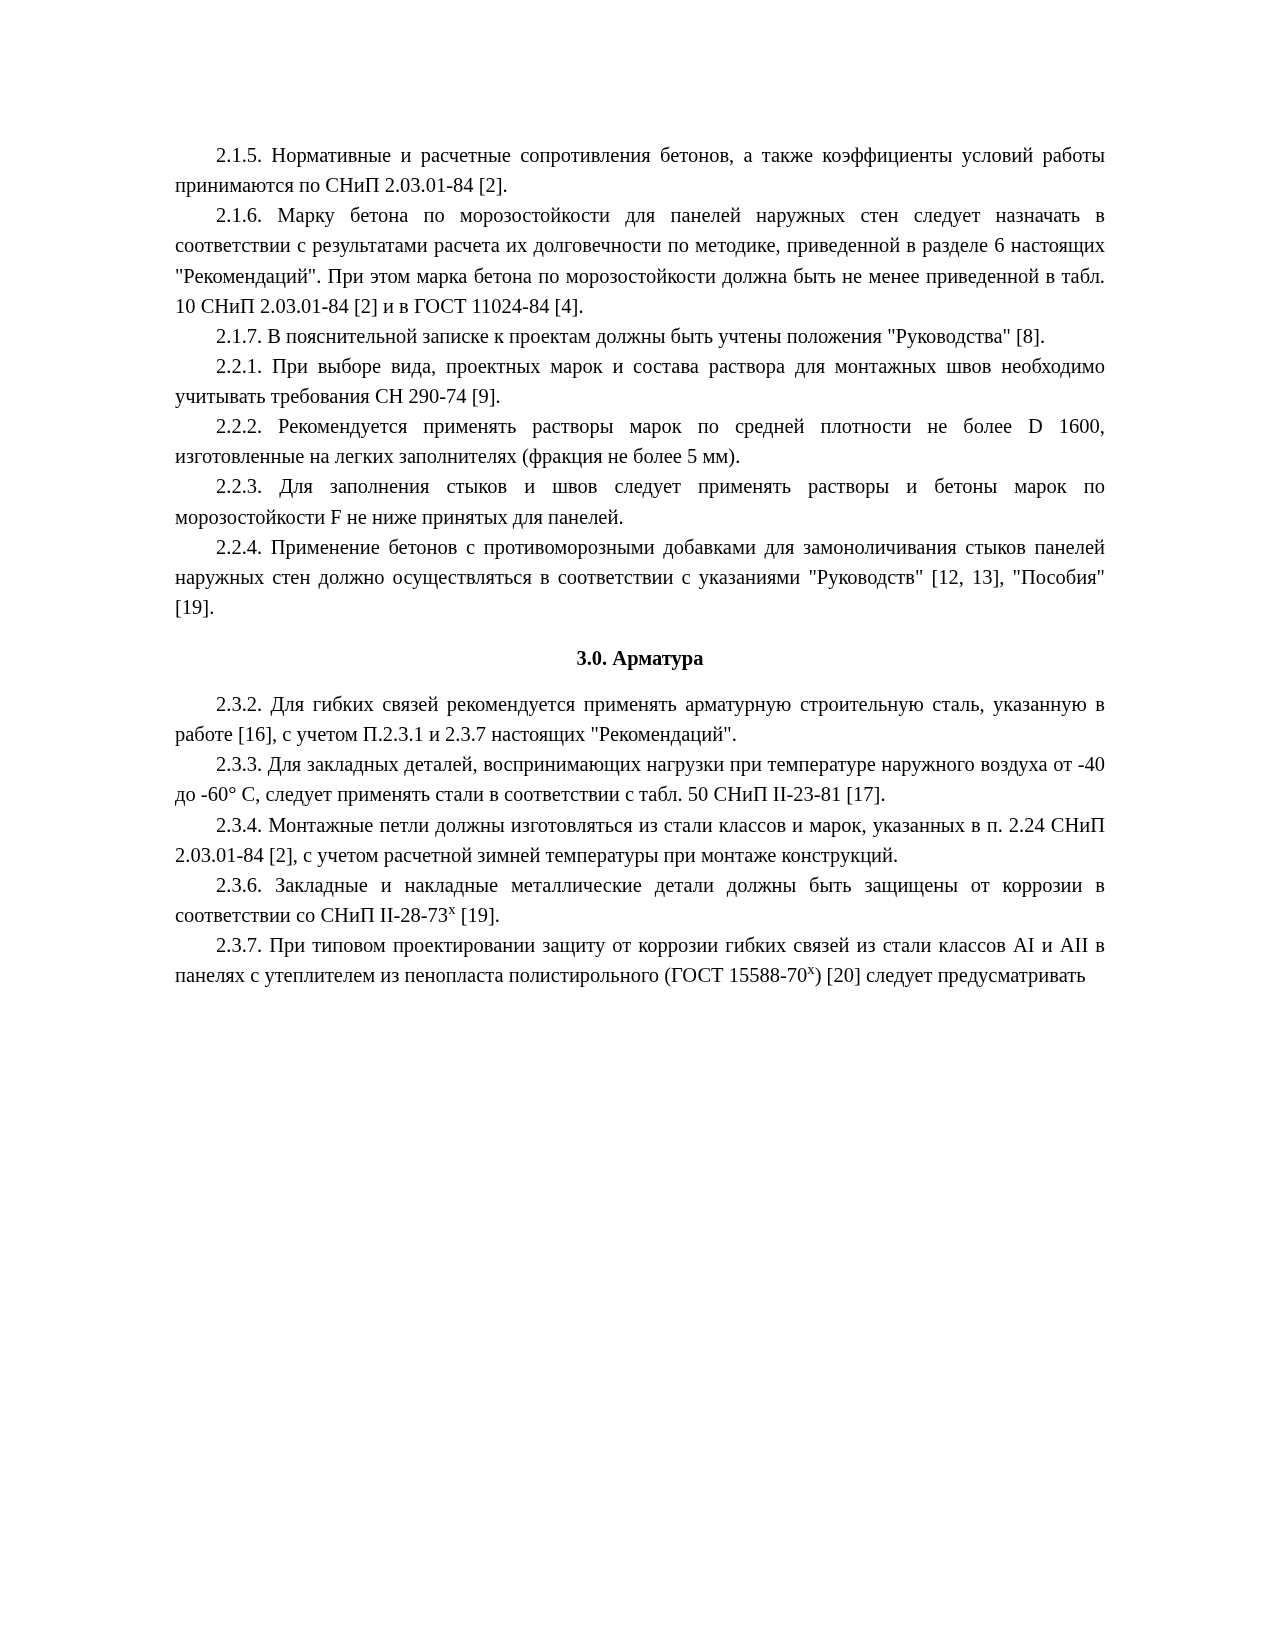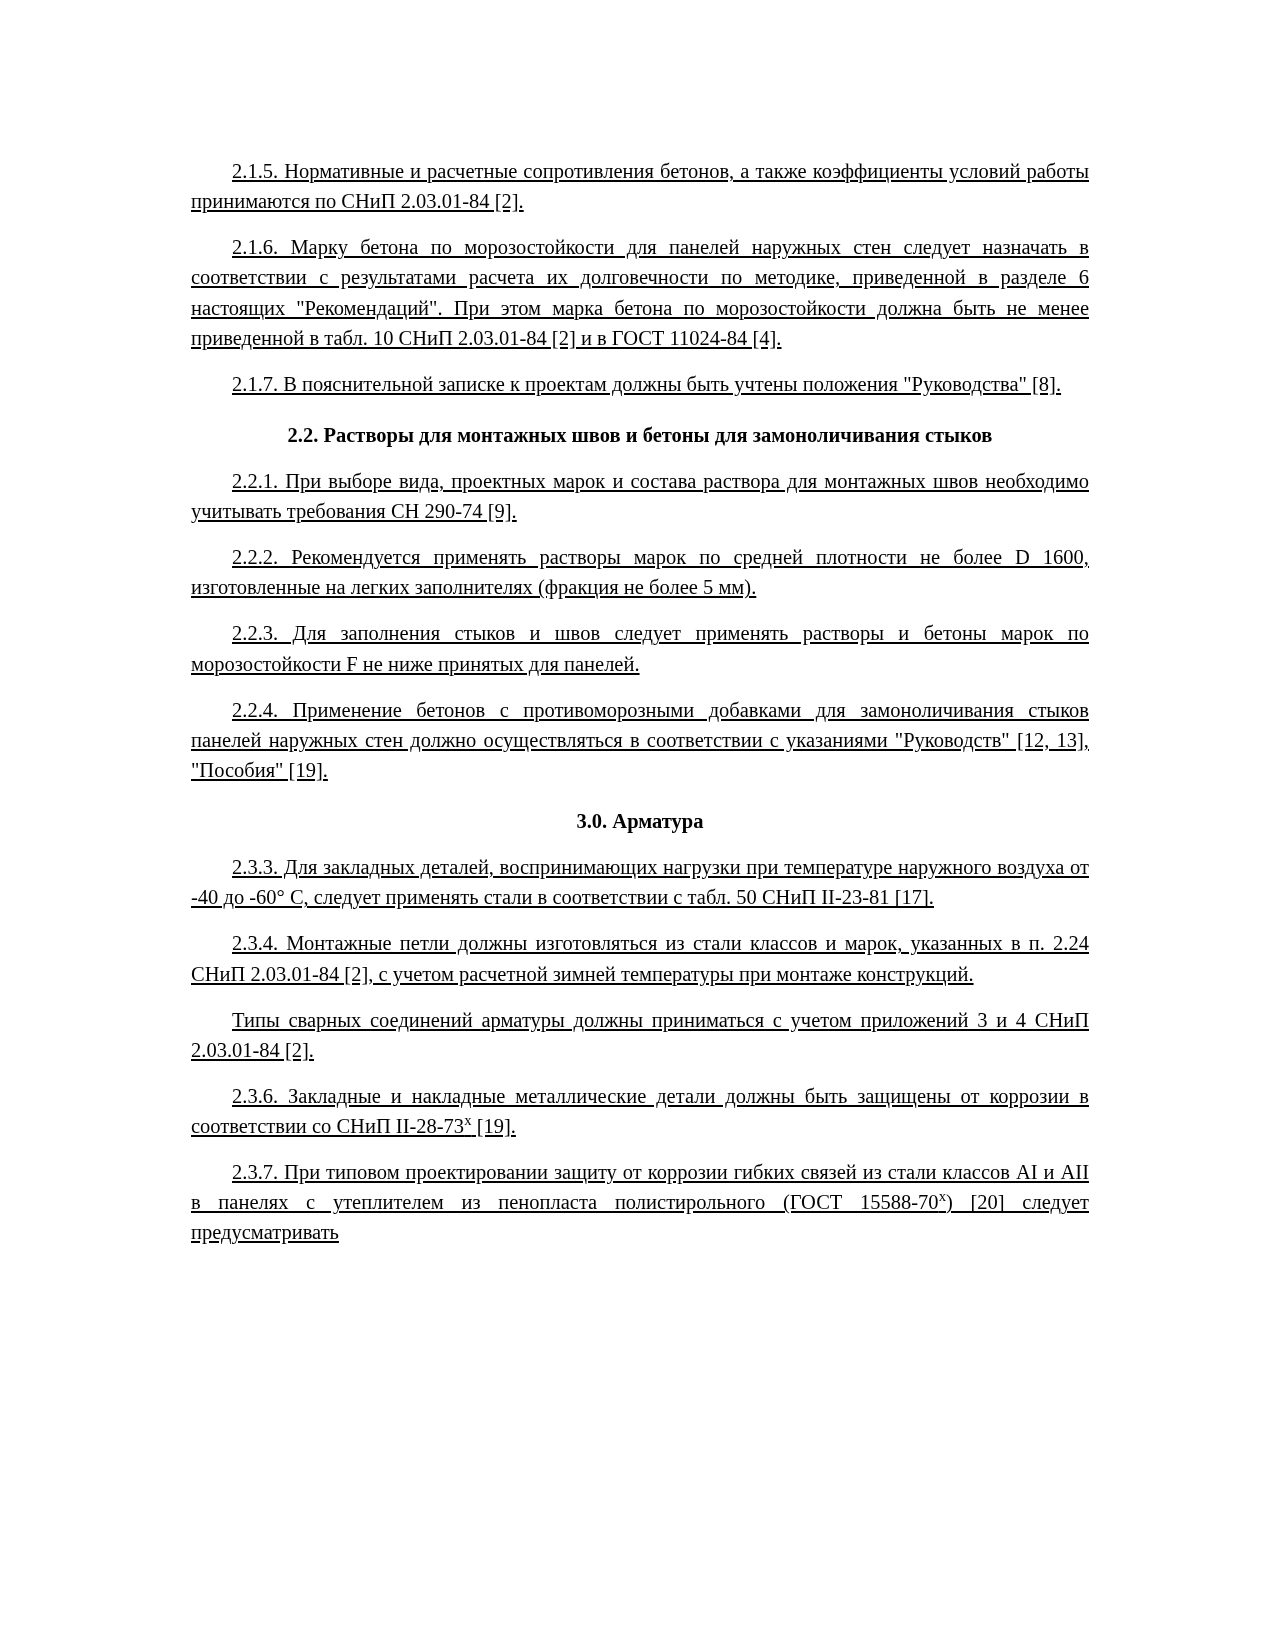--- a/index.html
+++ b/index.html
@@ -17,27 +17,26 @@
     width: 1275px;
     min-height: 1651px;
     box-sizing: border-box;
     padding: 140px 170px 60px 175px;
     background: #ffffff;
   }
   .doc-body {
     width: 100%;
   }
   p.para {
-    margin: 16px;
+    margin: 0;
     font-size: 20.5px;
     line-height: 1.47;
     text-align: justify;
     text-indent: 2.0em;
     hyphens: none;
-    text-decoration: underline;
   }
   h2.heading {
     margin: 22px 0 16px 0;
     font-size: 20.5px;
     line-height: 1.42;
     font-weight: bold;
     text-align: center;
     text-indent: 0;
   }
   .sup {
@@ -47,25 +46,24 @@
   }
 </style>
 </head>
 <body>
 
 <div class="page">
   <div class="doc-body" id="doc-body">
       <p class="para">2.1.5. Нормативные и расчетные сопротивления бетонов, а также коэффициенты условий работы принимаются по СНиП 2.03.01-84 [2].</p>
       <p class="para">2.1.6. Марку бетона по морозостойкости для панелей наружных стен следует назначать в соответствии с результатами расчета их долговечности по методике, приведенной в разделе 6 настоящих "Рекомендаций". При этом марка бетона по морозостойкости должна быть не менее приведенной в табл. 10 СНиП 2.03.01-84 [2] и в ГОСТ 11024-84 [4].</p>
       <p class="para">2.1.7. В пояснительной записке к проектам должны быть учтены положения "Руководства" [8].</p>
-      <h2 class="heading">2.2. Растворы для монтажных швов и бетоны для замоноличивания стыков</h2>
       <p class="para">2.2.1. При выборе вида, проектных марок и состава раствора для монтажных швов необходимо учитывать требования СН 290-74 [9].</p>
       <p class="para">2.2.2. Рекомендуется применять растворы марок по средней плотности не более D 1600, изготовленные на легких заполнителях (фракция не более 5 мм).</p>
       <p class="para">2.2.3. Для заполнения стыков и швов следует применять растворы и бетоны марок по морозостойкости F не ниже принятых для панелей.</p>
       <p class="para">2.2.4. Применение бетонов с противоморозными добавками для замоноличивания стыков панелей наружных стен должно осуществляться в соответствии с указаниями "Руководств" [12, 13], "Пособия" [19].</p>
       <h2 class="heading">3.0. Арматура</h2>
+      <p class="para">2.3.2. Для гибких связей рекомендуется применять арматурную строительную сталь, указанную в работе [16], с учетом П.2.3.1 и 2.3.7 настоящих "Рекомендаций".</p>
       <p class="para">2.3.3. Для закладных деталей, воспринимающих нагрузки при температуре наружного воздуха от -40 до -60° С, следует применять стали в соответствии с табл. 50 СНиП II-23-81 [17].</p>
       <p class="para">2.3.4. Монтажные петли должны изготовляться из стали классов и марок, указанных в п. 2.24 СНиП 2.03.01-84 [2], с учетом расчетной зимней температуры при монтаже конструкций.</p>
-      <p class="para">Типы сварных соединений арматуры должны приниматься с учетом приложений 3 и 4 СНиП 2.03.01-84 [2].</p>
       <p class="para">2.3.6. Закладные и накладные металлические детали должны быть защищены от коррозии в соответствии со СНиП II-28-73<span class="sup">x</span> [19].</p>
       <p class="para">2.3.7. При типовом проектировании защиту от коррозии гибких связей из стали классов AI и AII в панелях с утеплителем из пенопласта полистирольного (ГОСТ 15588-70<span class="sup">x</span>) [20] следует предусматривать</p>
     </div>
 </div>
 
 </body></html>

